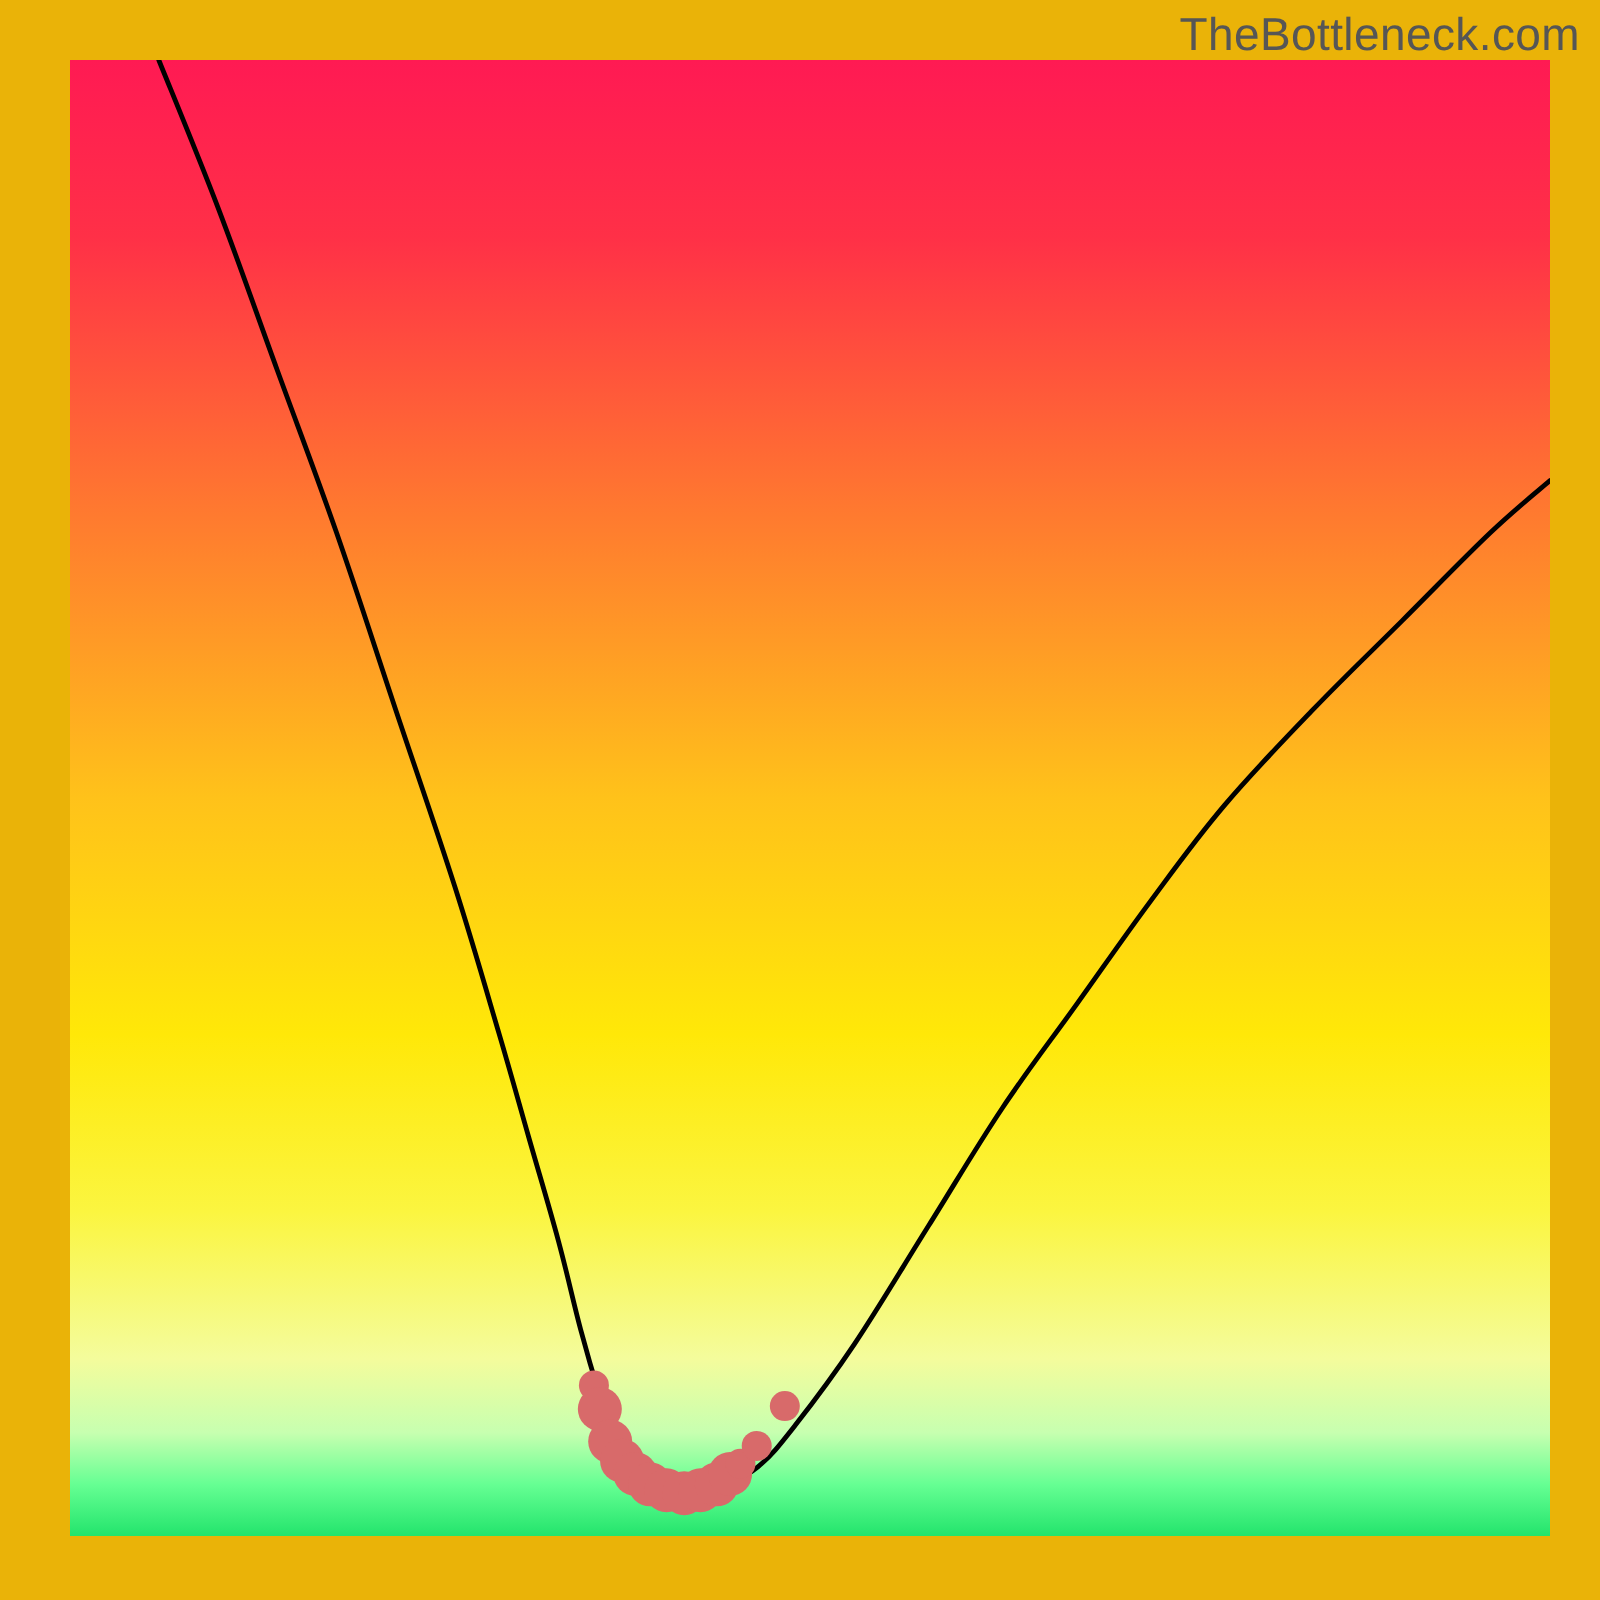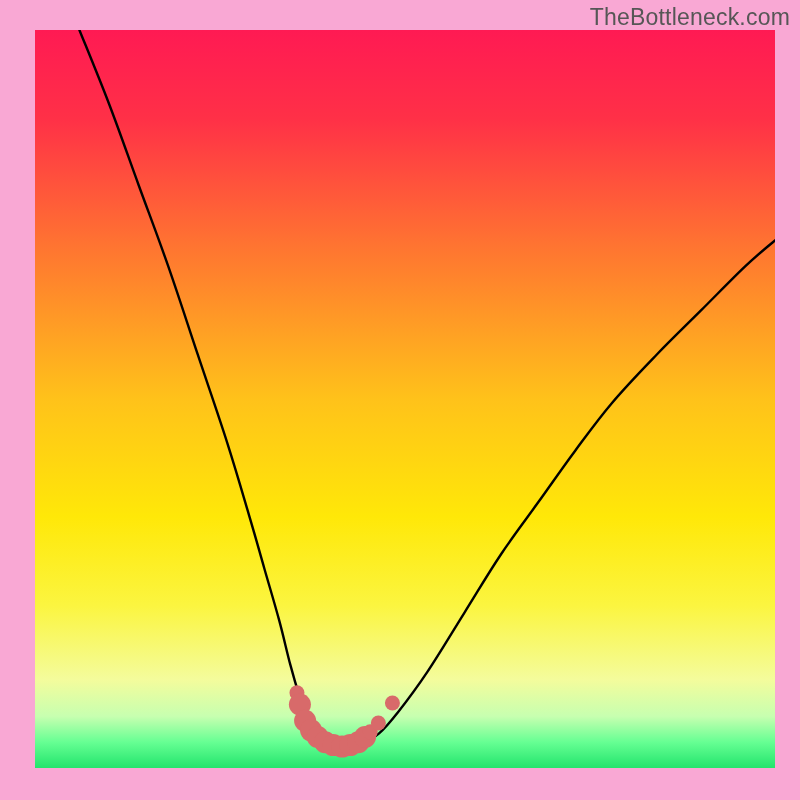--- a/index.html
+++ b/index.html
@@ -9,21 +9,21 @@
     height: 800px;
     background: #000000;
     overflow: hidden;
   }
   .frame {
     position: absolute;
     left: 0;
     top: 0;
     width: 800px;
     height: 800px;
-    background: #f9a8d4;
+    background: #eab308;
   }
   .plot-area {
     position: absolute;
     left: 35px;
     top: 30px;
     width: 740px;
     height: 738px;
   }
   .watermark {
     position: absolute;

